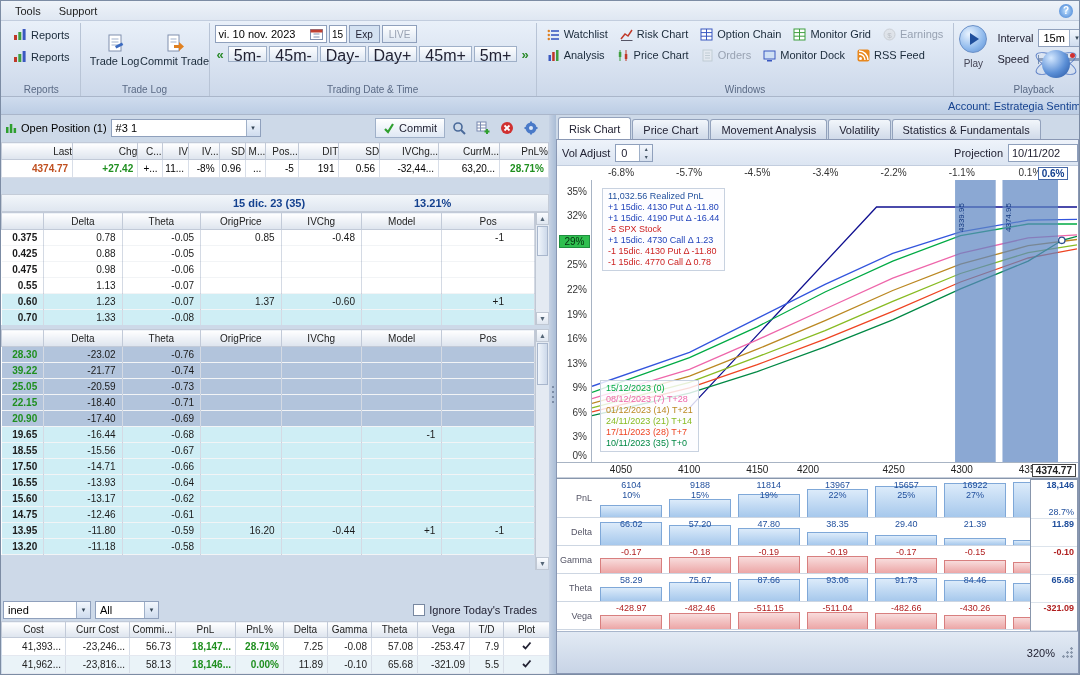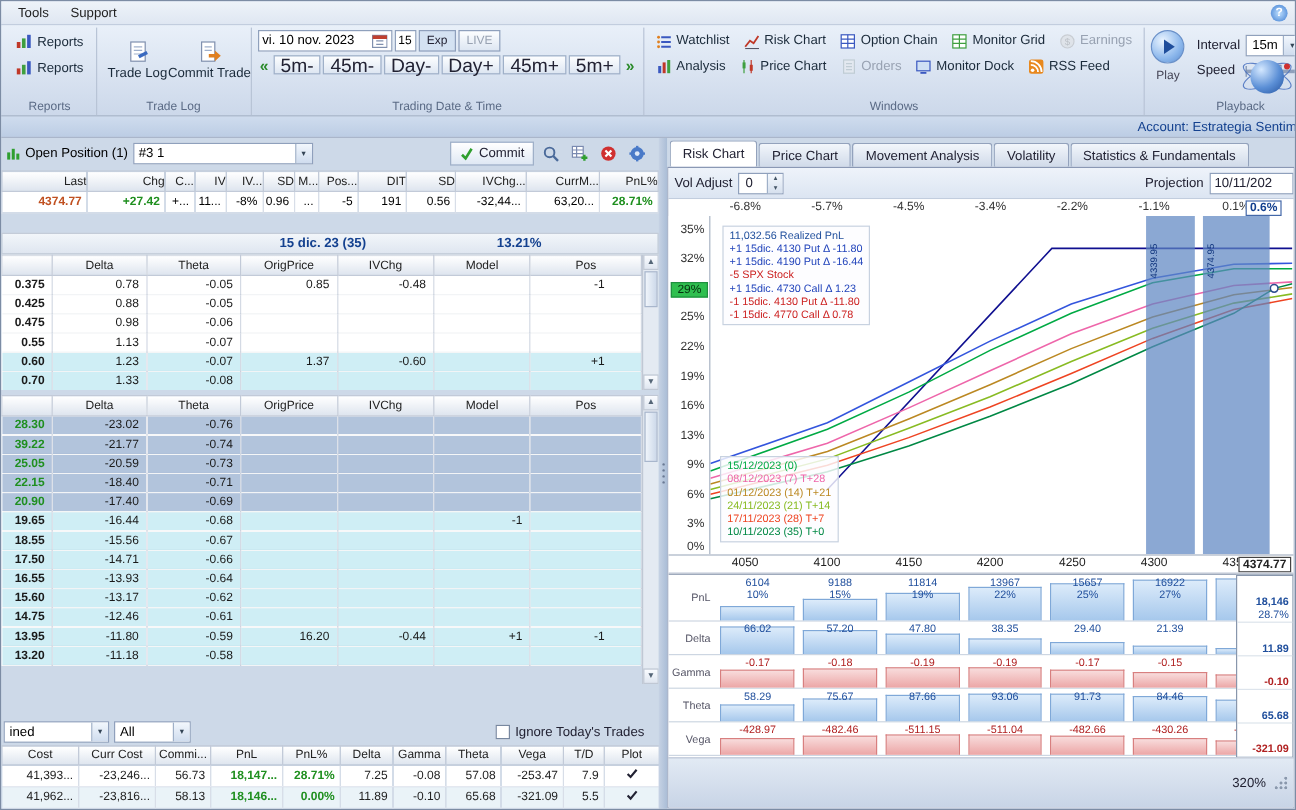--- a/index.html
+++ b/index.html
@@ -132,21 +132,21 @@
   .gk-row{display:flex;border-bottom:1px solid #cdd6e2;position:relative}
   .gk-label{width:40px;flex:0 0 40px;font-size:9px;color:#556;display:flex;align-items:center;justify-content:flex-end;padding-right:5px}
   .gk-bars{flex:1;display:flex}
   .gk-cell{flex:1;position:relative}
   .gk-bar{position:absolute;bottom:0;left:5%;width:90%}
   .gk-bar.pos{background:linear-gradient(#dcebfa,#a6c8ec);border:1px solid #7fa8d8;border-bottom:none}
   .gk-bar.neg{background:linear-gradient(#f8dcdc,#eca6a6);border:1px solid #d87f7f;border-bottom:none}
   .gk-val{position:absolute;top:1px;left:0;width:100%;text-align:center;font-size:9px;color:#1f4e9c;line-height:10px}
   .gk-val.neg{color:#b02020}
   .gk-current{position:absolute;top:0;right:0;bottom:0;width:48px;background:#fff;border:1px solid #8896ac;z-index:3;font-size:9px}
-  .gk-cur-row{display:flex;flex-direction:column;align-items:flex-end;justify-content:flex-end;padding-right:3px;border-bottom:1px solid #dde4ec;line-height:11px}
+  .gk-cur-row{display:flex;flex-direction:column;align-items:flex-end;justify-content:space-between;padding-right:3px;border-bottom:1px solid #dde4ec;line-height:11px}
 
   .rp-status{flex:1;display:flex;align-items:center;justify-content:flex-end;background:linear-gradient(#e2eaf4,#c8d4e6);border-top:1px solid #a8b6cc;font-size:11px;color:#223;padding-right:4px}
   .grip{width:13px;height:13px;margin-left:6px;background:
     radial-gradient(circle at 2.5px 10.5px,#8a98ac 1px,transparent 1.5px),
     radial-gradient(circle at 6.5px 10.5px,#8a98ac 1px,transparent 1.5px),
     radial-gradient(circle at 10.5px 10.5px,#8a98ac 1px,transparent 1.5px),
     radial-gradient(circle at 6.5px 6.5px,#8a98ac 1px,transparent 1.5px),
     radial-gradient(circle at 10.5px 6.5px,#8a98ac 1px,transparent 1.5px),
     radial-gradient(circle at 10.5px 2.5px,#8a98ac 1px,transparent 1.5px)}
 </style>
@@ -875,21 +875,21 @@
                 <div style="color:#88bb22">24/11/2023 (21) T+14</div>
                 <div style="color:#ee4422">17/11/2023 (28) T+7</div>
                 <div style="color:#008844">10/11/2023 (35) T+0</div>
               </div>
             </div>
         </div>
         <div class="xaxis" id="xaxis">
             <span class="xl" style="left: 43.9888px;">4050</span>
             <span class="xl" style="left: 112.145px;">4100</span>
             <span class="xl" style="left: 180.302px;">4150</span>
-            <span class="xl" style="left: 248px;">4200</span>
+            <span class="xl" style="left: 231px;">4200</span>
             <span class="xl" style="left: 316.615px;">4250</span>
             <span class="xl" style="left: 384.771px;">4300</span>
             <span class="xl" style="left: 452.927px;">4350</span>
             <span class="xl cur" style="right: 2px;">4374.77</span>
           </div>
         <div class="greeks" id="greeks">
             <div class="gk-row" style="height: 39px;">
               <div class="gk-label">PnL</div>
               <div class="gk-bars">
                 <div class="gk-cell">

